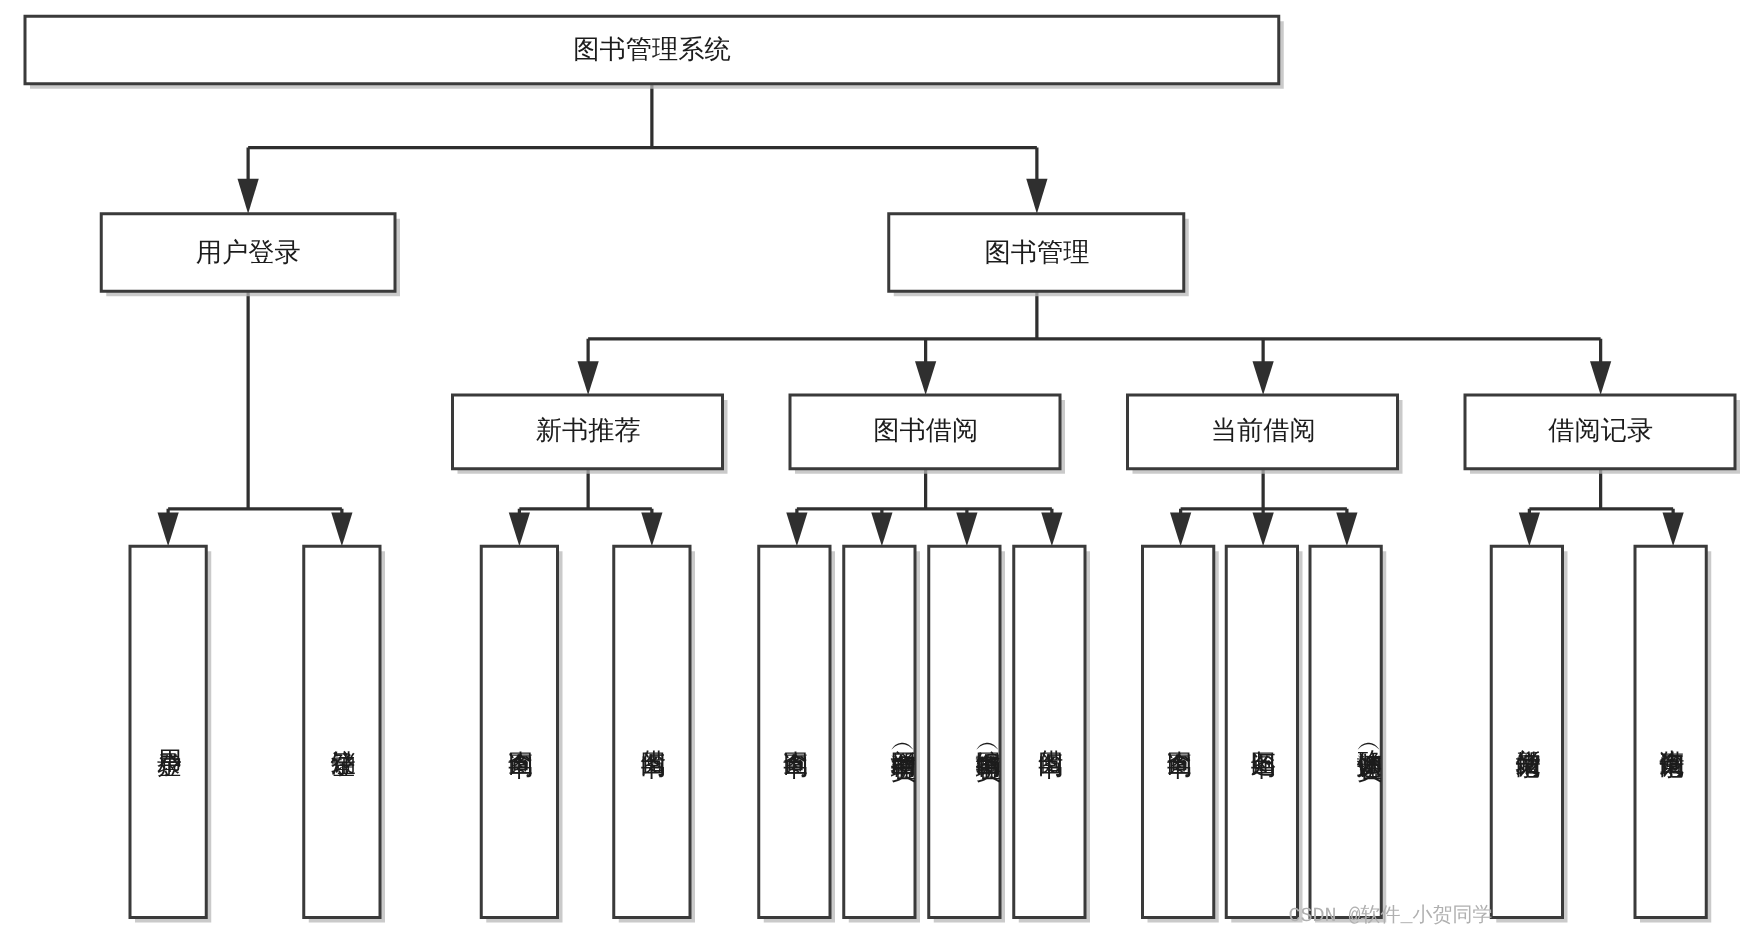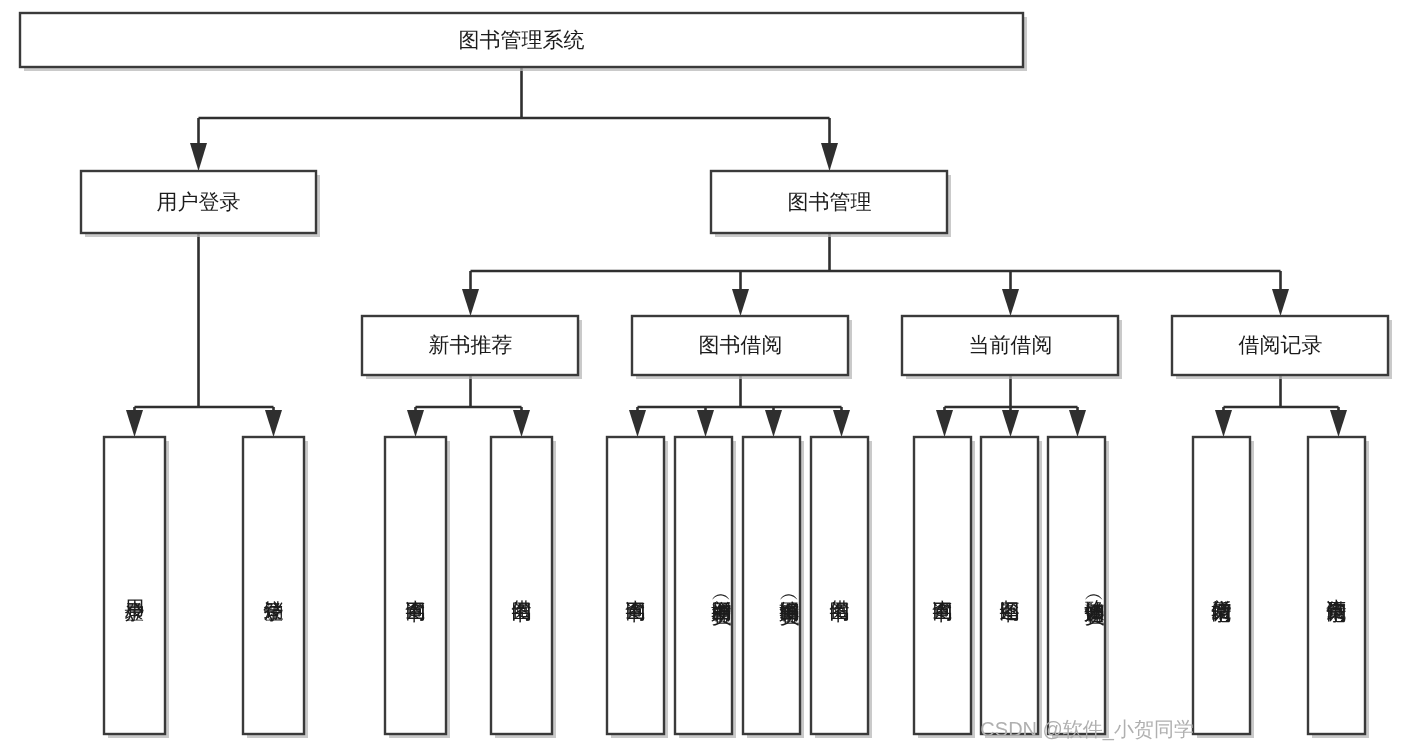--- a/index.html
+++ b/index.html
@@ -71,22 +71,22 @@
     justify-content: center;
     text-align: center;
     white-space: nowrap;
     pointer-events: none;
     user-select: none;
   }
   .watermark {
     position: absolute;
     right: 10px;
     bottom: 4px;
-    font-family: Liberation Sans, sans-serif;
-    font-size: 20px;
+    font-family: Liberation Mono, monospace;
+    font-size: 16px;
     color: #b0b0b0;
     white-space: nowrap;
     user-select: none;
   }
 </style>
 </head>
 <body>
 
 <div id="diagram-root">
 

